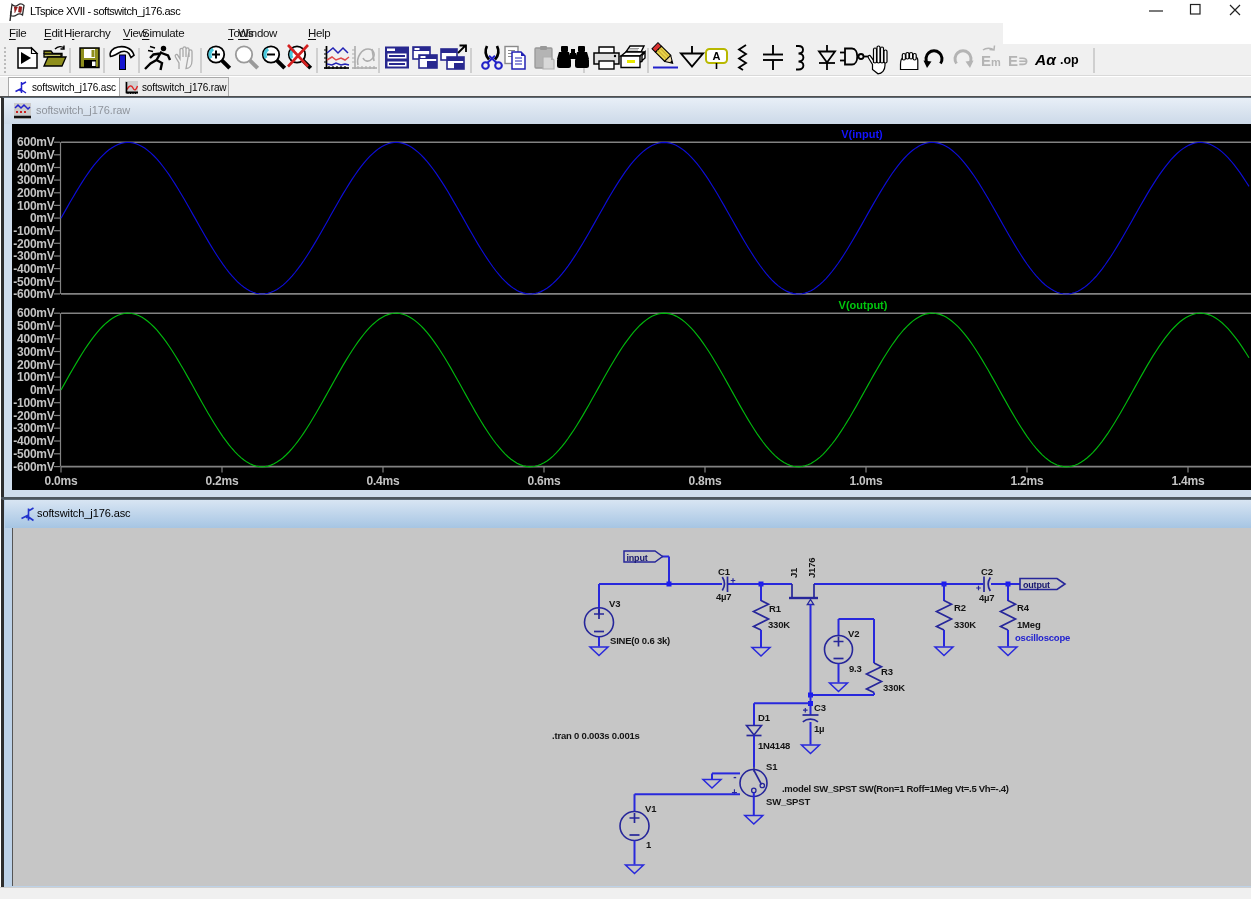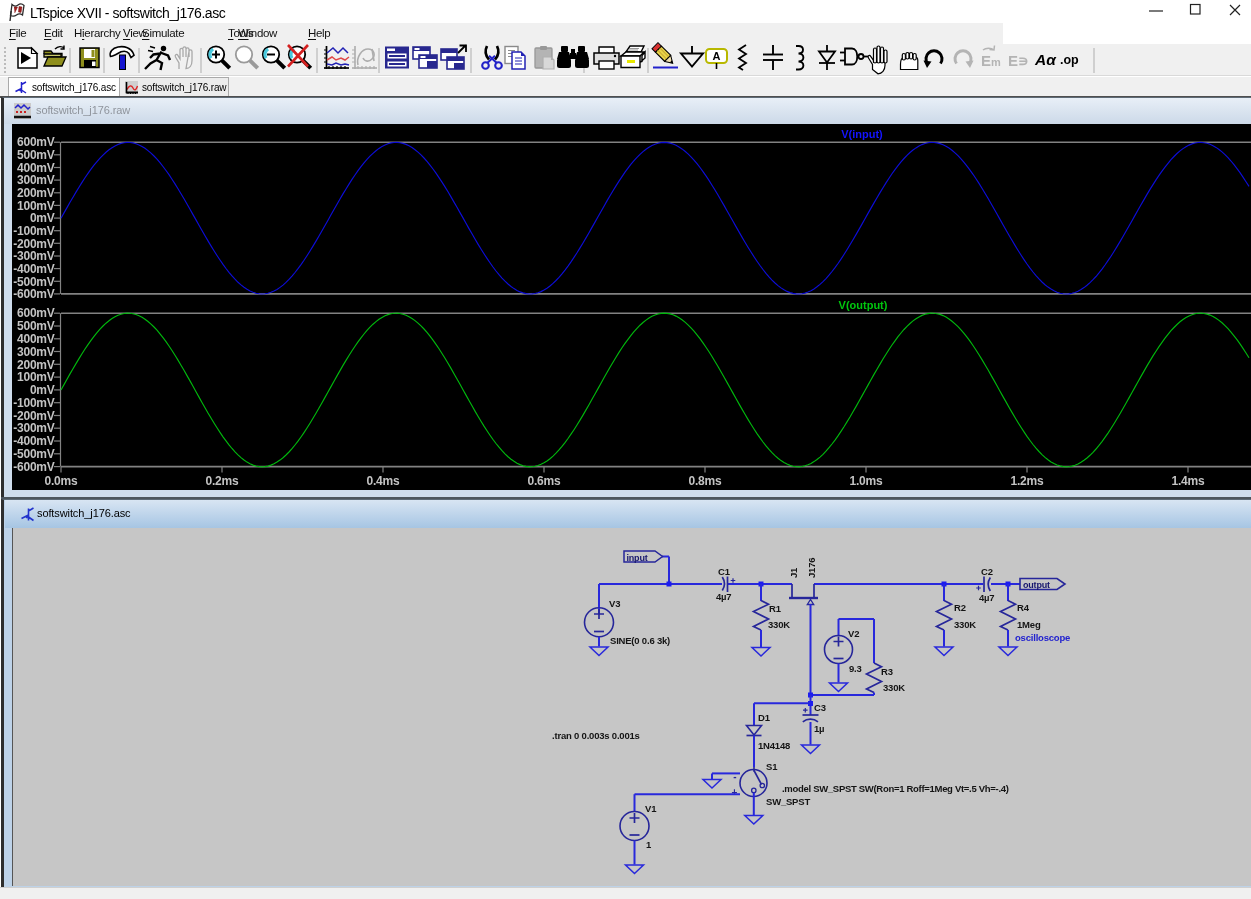--- a/index.html
+++ b/index.html
@@ -1,17 +1,17 @@
 <!DOCTYPE html>
 <html><head><meta charset="utf-8"><style>
 * { margin:0; padding:0; box-sizing:border-box; }
 html,body { width:1251px; height:899px; overflow:hidden; font-family:"Liberation Sans",sans-serif; }
 .abs { position:absolute; }
 #titlebar { position:absolute; left:0; top:0; width:1251px; height:23px; background:#fff; }
-#titlebar .t { position:absolute; left:30px; top:5px; font-size:14px; letter-spacing:-0.45px; color:#000;text-align:center; }
+#titlebar .t { position:absolute; left:30px; top:5px; font-size:11px; letter-spacing:-0.45px; color:#000;text-align:center; }
 #menubar { position:absolute; left:0; top:23px; width:1003px; height:21px; background:#f0f0f0; font-size:11.5px; letter-spacing:-0.3px; color:#111; }
 #menubar span { position:absolute; top:4px; }
 #menubar u { text-decoration:underline; text-underline-offset:1.5px; }
 #toolbar { position:absolute; left:0; top:44px; width:1251px; height:32px; background:#f0f0f0; border-bottom:1px solid #d9d9d9; }
 #tabbar { position:absolute; left:0; top:77px; width:1251px; height:19px; background:#f0f0f0; }
 .tab { position:absolute; top:0; height:19px; font-size:10px; letter-spacing:-0.15px; color:#000; border:1px solid #a9a9a9; border-bottom:none; display:flex; align-items:center; padding:0 5px; }
 #rawwin { position:absolute; left:1px; top:97px; width:1250px; height:400px; background:#cfdded; border-top:1px solid #5e6b77; border-left:3px solid #2e2e2e; }
 #rawtitle { position:absolute; left:0; top:0; width:1247px; height:26px; background:linear-gradient(#e8eff7,#ccd9e8); color:#8f949c; font-size:11px; letter-spacing:-0.1px; }
 #ascwin { position:absolute; left:1px; top:499px; width:1250px; height:388px; background:#bdd2e8; border-top:1px solid #5e6b77; border-left:3px solid #2e2e2e; }
 #asctitle { position:absolute; left:1px; top:0; width:1248px; height:28px; background:linear-gradient(#d8e5f3,#a6c5e3); color:#000; font-size:11px; letter-spacing:-0.1px; }
@@ -29,21 +29,21 @@
  <span class="t">LTspice XVII - softswitch_j176.asc</span>
  <svg class="abs" style="left:1140px;top:0" width="111" height="23">
       <line x1="9" y1="11" x2="23" y2="11" stroke="#222" stroke-width="1.2"></line>
       <rect x="50.5" y="4.5" width="9.5" height="9.5" fill="none" stroke="#222" stroke-width="1.2"></rect>
       <path d="M90,5 l10,10 M100,5 l-10,10" stroke="#222" stroke-width="1.2"></path>
     </svg>
 </div>
 <div id="menubar">
  <span style="left:9px"><u>F</u>ile</span>
  <span style="left:44px"><u>E</u>dit</span>
- <span style="left:74px">H<u>i</u>erarchy</span>
+ <span style="left:64px">H<u>i</u>erarchy</span>
  <span style="left:123px"><u>V</u>iew</span>
  <span style="left:142px"><u>S</u>imulate</span>
  <span style="left:228px"><u>T</u>ools</span>
  <span style="left:238px"><u>W</u>indow</span>
  <span style="left:308px"><u>H</u>elp</span>
 </div>
 <div id="toolbar">
     <svg width="1251" height="33" style="position:absolute;left:0;top:0">
 <line x1="70" y1="4" x2="70" y2="29" stroke="#c4c4c4" stroke-width="1.5"></line>
 <line x1="104" y1="4" x2="104" y2="29" stroke="#c4c4c4" stroke-width="1.5"></line>

